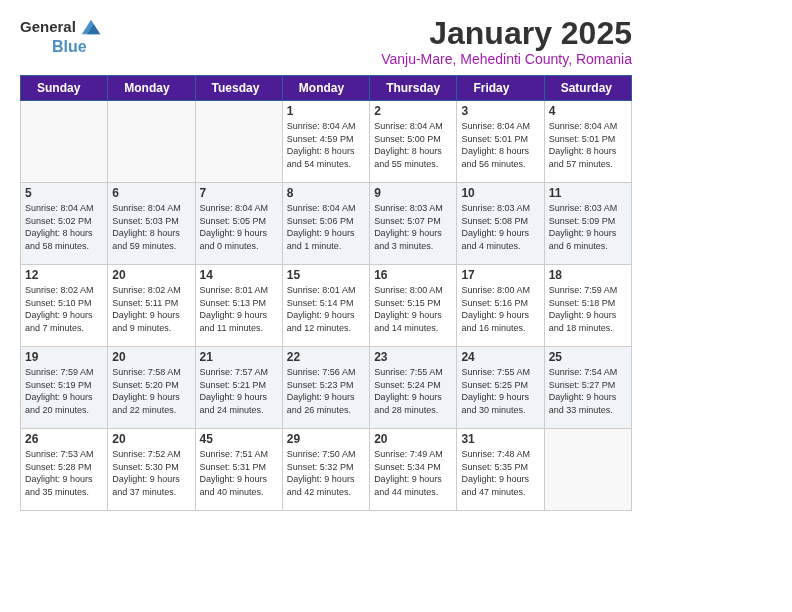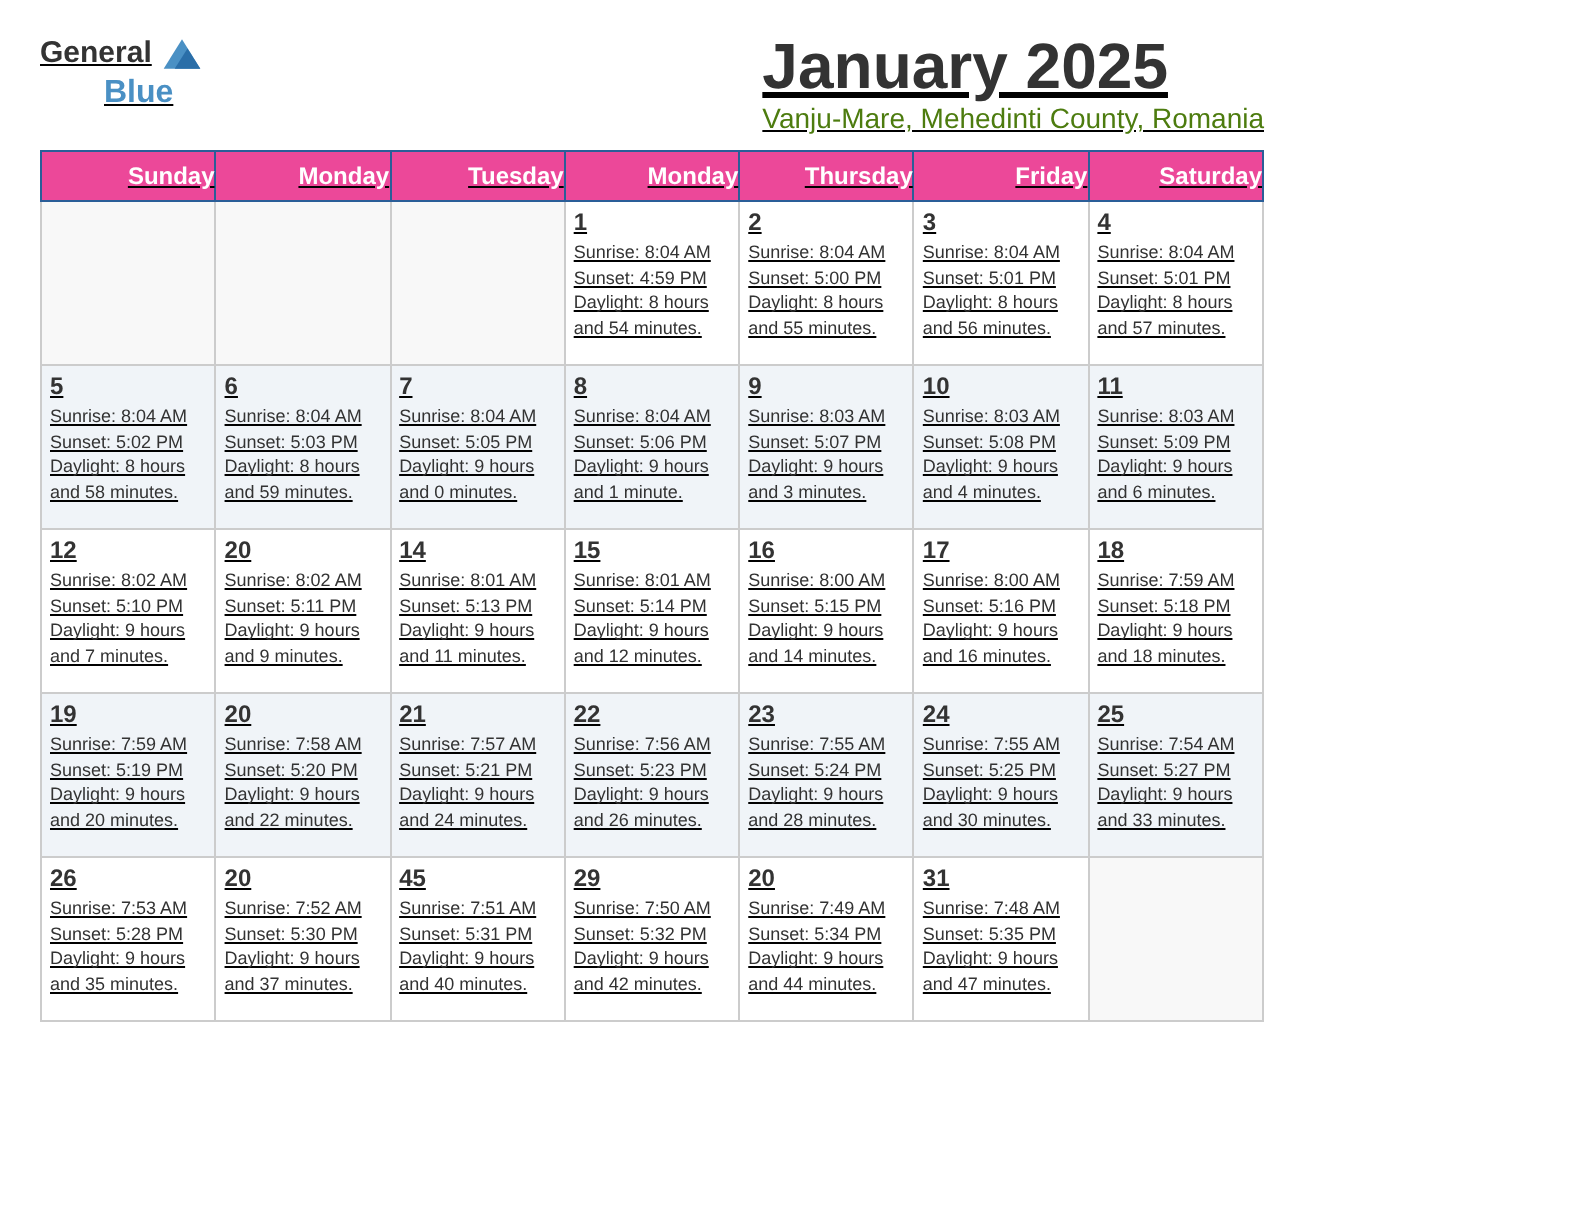--- a/index.html
+++ b/index.html
@@ -7,21 +7,20 @@
       width: 792px;
       height: 612px;
       font-family: Arial, sans-serif;
       background: #fff;
       overflow: hidden;
     }
     .page {
       width: 652px;
       height: 612px;
       padding: 16px 20px 12px 20px;
-      text-decoration: underline;
     }
     .header-area {
       display: flex;
       align-items: flex-start;
       justify-content: space-between;
       margin-bottom: 8px;
     }
     .logo {
       display: flex;
       align-items: center;
@@ -32,43 +31,44 @@
       font-weight: bold;
       color: #333;
       line-height: 1.1;
     }
     .logo-icon {
       width: 22px;
       height: 22px;
       margin-left: 2px;
     }
     .title-area {
+      text-align: right;
     }
     .main-title {
       font-size: 32px;
       font-weight: bold;
       color: #333;
       line-height: 1.1;
     }
     .subtitle {
       font-size: 14px;
-      color: #4d7c0f;
+      color: #a21caf;
     }
     .calendar {
       width: 100%;
       border-collapse: collapse;
       border: 1px solid #ccc;
     }
     .calendar th {
-      background: #ec4899;
+      background: #4c1d95;
       color: #fff;
       font-size: 12px;
       font-weight: bold;
-      padding: 5px 0;
-      text-align: right;
+      padding: 5px 16px;
+      text-align: left;
       border: 1px solid #2a5e98;
     }
     .calendar td {
       width: calc(100% / 7);
       vertical-align: top;
       border: 1px solid #ccc;
       padding: 3px 4px;
       background: #fff;
       font-size: 9.5px;
       color: #333;

